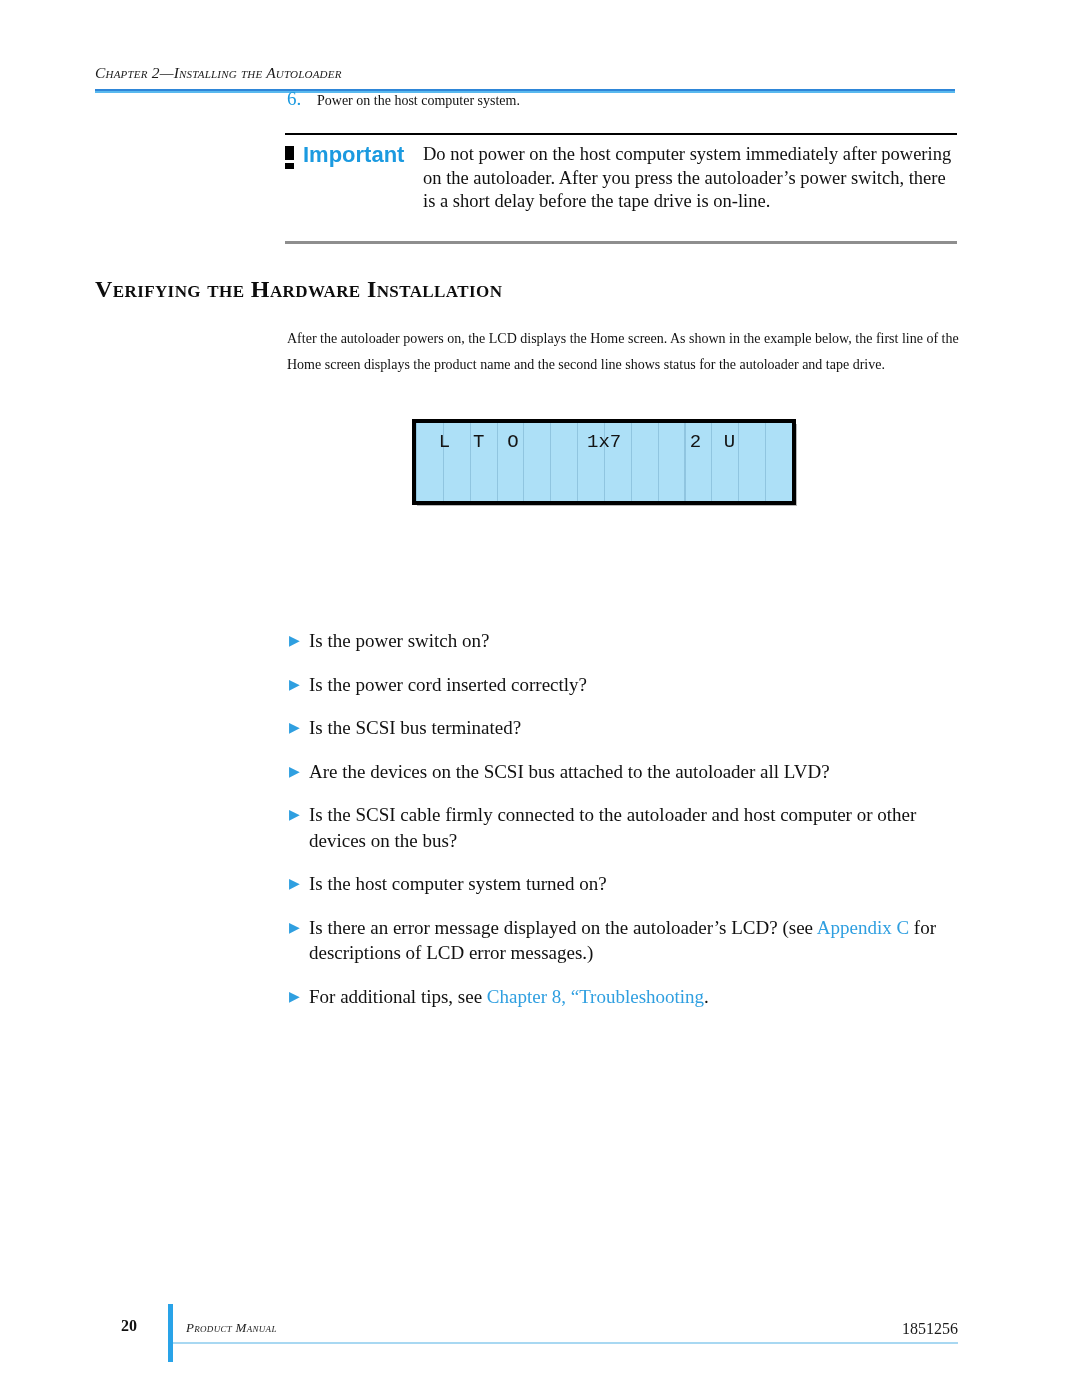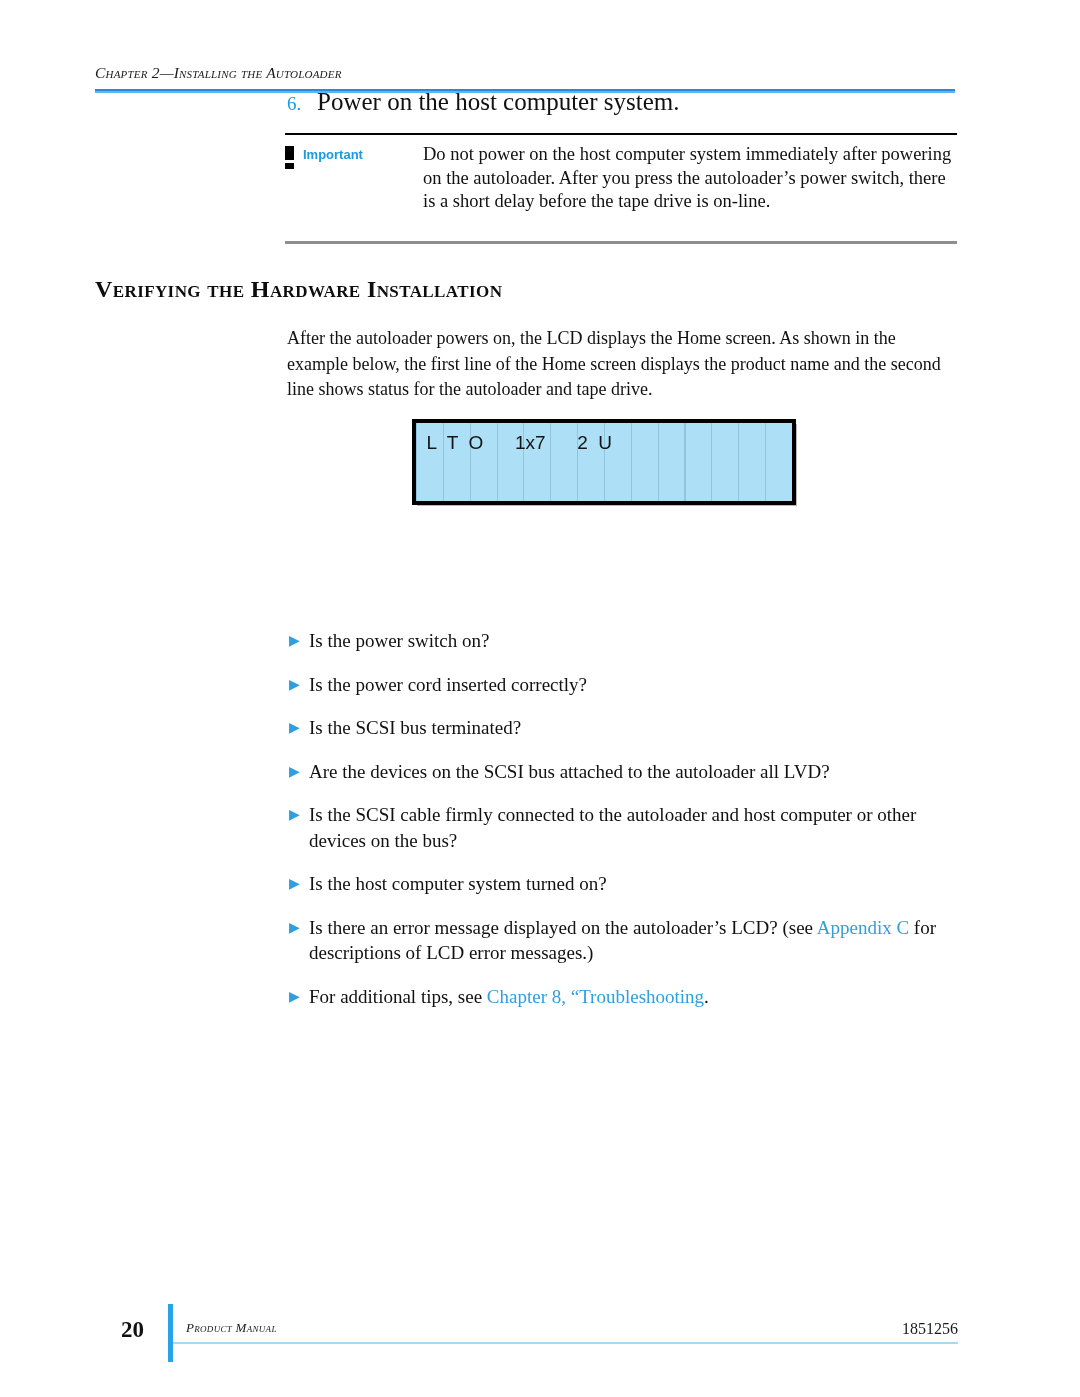--- a/index.html
+++ b/index.html
@@ -64,21 +64,21 @@
     display: flex;
     align-items: baseline;
   }
   .step-num {
     color: #1b9ae0;
     font-size: 19px;
     width: 30px;
     flex: 0 0 30px;
   }
   .step-text {
-    font-size: 25px;
+    font-size: 14px;
     color: #111;
   }
 
   
   .callout {
     position: absolute;
     left: 285px;
     top: 133px;
     width: 672px;
   }
@@ -123,21 +123,21 @@
   }
   .bang-icon .dot {
     position: absolute;
     left: 0; top: 17px;
     width: 9px; height: 6px;
     background: #000;
   }
   .callout-label {
     font-family: "Liberation Sans", "DejaVu Sans", sans-serif;
     font-weight: bold;
-    font-size: 13px;
+    font-size: 22px;
     color: #1b9ae0;
     line-height: 22px;
   }
   .callout-text {
     flex: 1 1 auto;
     font-size: 18.5px;
     line-height: 23.5px;
     color: #111;
   }
 
@@ -153,21 +153,21 @@
     letter-spacing: 0.4px;
     color: #0d0d0d;
     white-space: nowrap;
   }
 
   
   .para {
     position: absolute;
     left: 287px;
     width: 672px;
-    font-size: 18px;
+    font-size: 14px;
     line-height: 25.5px;
     color: #111;
   }
   .p-intro { top: 326px; }
   .p-ok    { top: 524px; }
   .p-fail  { top: 589px; }
 
   a.link, .link {
     color: #2f9fe0;
     text-decoration: none;
@@ -207,21 +207,21 @@
       rgba(0,0,0,0) 26.85px
     );
     pointer-events: none;
   }
   .lcd-line {
     position: absolute;
     left: 0;
     width: 376px;
     height: 39px;
     display: block;
-    font-family: Liberation Sans, sans-serif;
+    font-family: Liberation Mono, monospace;
     font-size: 19px;
     color: #141414;
     line-height: 39px;
     white-space: pre;
   }
   .lcd-line-1 { top: 0px; }
   .lcd-line-2 { top: 39px; }
 
   
   .bullets {
@@ -259,21 +259,21 @@
     top: 1300px;
     width: 1080px;
     height: 80px;
   }
   .footer-pageno {
     position: absolute;
     left: 121px;
     top: 17px;
     font-family: "Liberation Serif", "DejaVu Serif", serif;
     font-weight: bold;
-    font-size: 23px;
+    font-size: 16px;
     color: #111;
   }
   .footer-bar {
     position: absolute;
     left: 168px;
     top: 4px;
     width: 5px;
     height: 58px;
     background: #29a3e8;
   }

